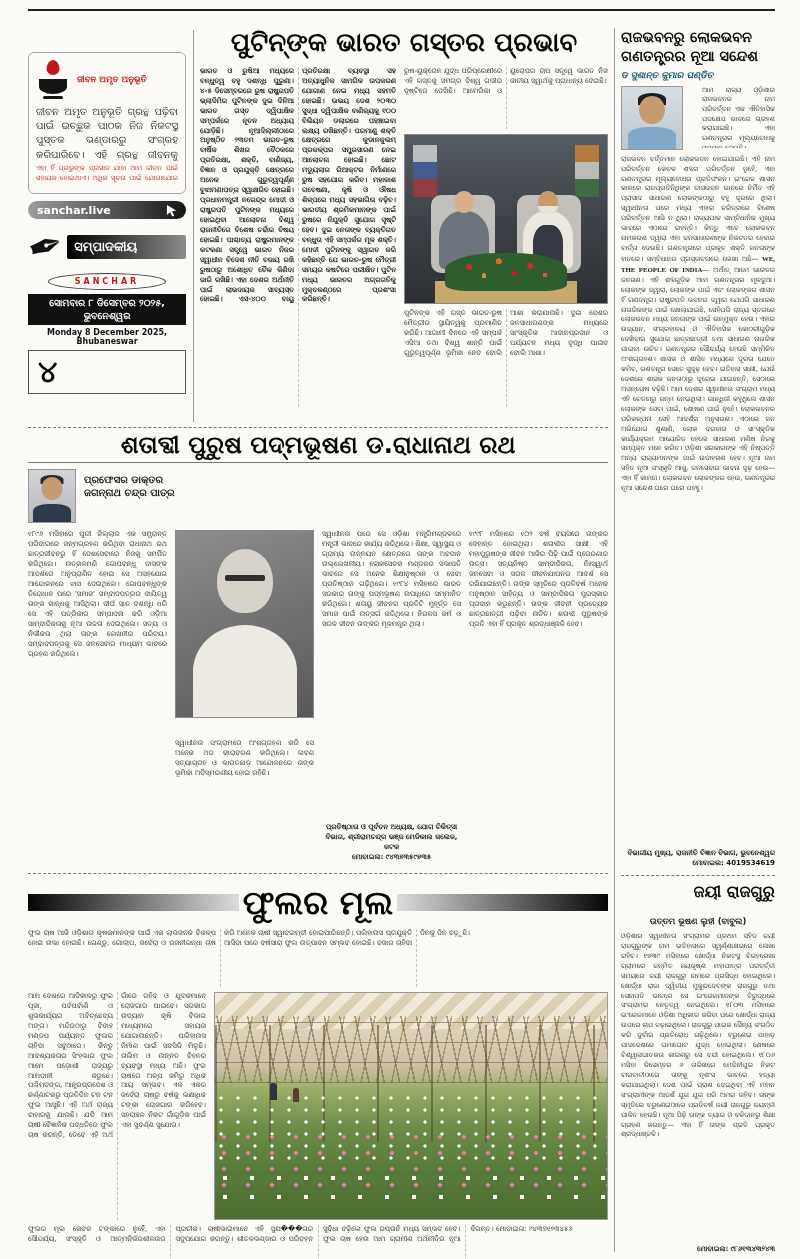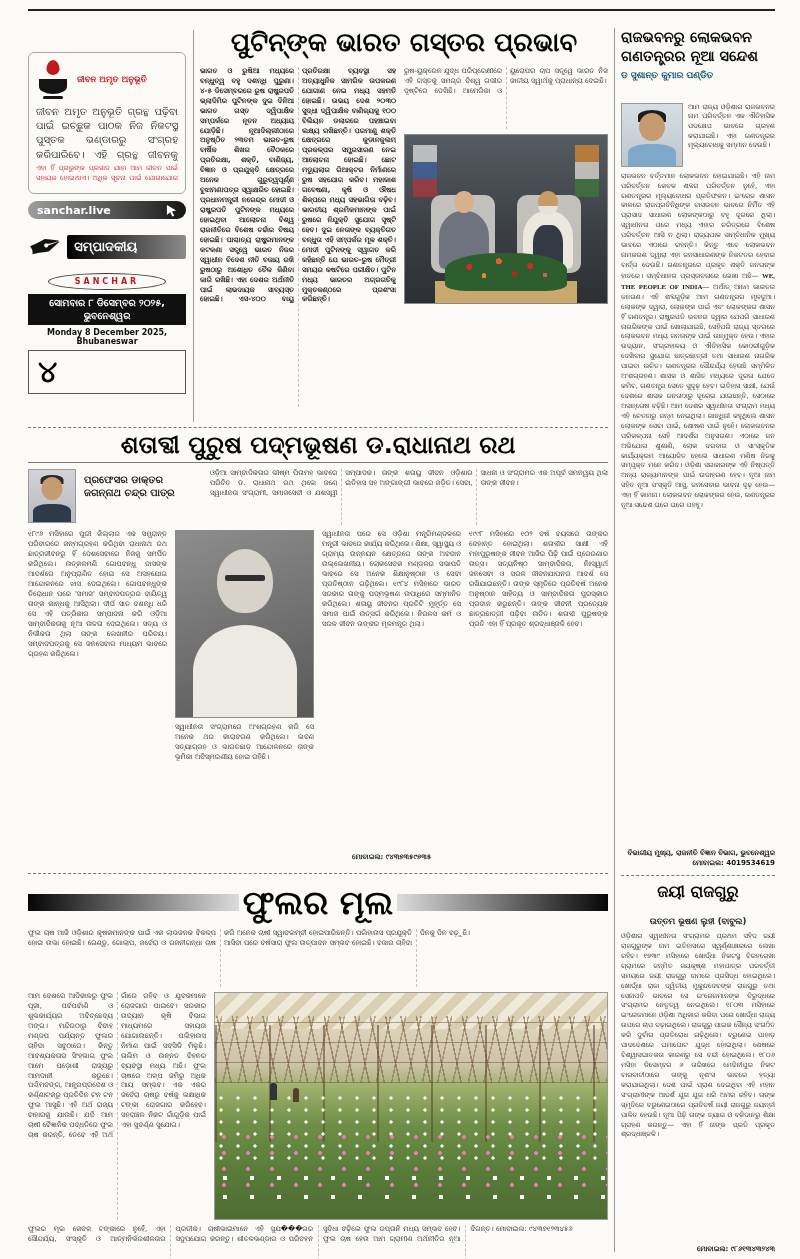--- a/index.html
+++ b/index.html
@@ -101,21 +101,21 @@
 
   
   .radha{position:absolute;left:28px;top:432px;width:580px;}
   .radha-h{margin:0;text-align:center;font-size:24px;font-weight:800;color:#050505;
            padding-bottom:4px;border-bottom:1px solid #777;line-height:1.1;}
   .radha-by{display:flex;gap:8px;align-items:flex-start;margin-top:6px;height:56px;}
   .radha-byline{font-size:10px;font-weight:bold;width:118px;padding-top:4px;line-height:1.3;}
   .radha-lead{flex:1;height:56px;}
   .radha-cols{display:flex;gap:8px;margin-top:5px;}
   .rc{width:139px;height:332px;overflow:hidden;flex:none;}
-  .rc2 .bt{height:142px;margin-top:5px;}
+  .rc2 .bt{height:142px;margin-top:21px;}
   .portrait{position:relative;width:137px;height:186px;border:1px solid #8a8a8a;overflow:hidden;
       background:linear-gradient(160deg,#8d8d8d,#585858);}
   .portrait i{position:absolute;display:block;}
   .portrait .hd{left:50%;transform:translateX(-50%);top:18px;width:56px;height:64px;background:#d8d3ca;border-radius:50% 50% 46% 46%;}
   .portrait .gl{left:50%;transform:translateX(-50%);top:44px;width:40px;height:6px;background:#2f2f2f;border-radius:2px;}
   .portrait .sh{left:50%;transform:translateX(-50%);bottom:0;width:104px;height:92px;background:#eceae3;border-radius:50% 50% 0 0;}
   .rc3{display:flex;flex-direction:column;}
   .rc3 .bt{flex:1;}
   .radha-foot{font-size:7px;font-weight:bold;text-align:center;line-height:1.4;color:#111;}
 
@@ -150,29 +150,29 @@
   .ghfw2{left:0;right:0;top:78%;height:20%;
       background-image:radial-gradient(circle 3.6px at 10px 9px,#fbfbf4 60%,transparent 62%);background-size:27px 19px;}
   .ghp1{left:14%;top:40%;width:7px;height:17px;background:#30343a;border-radius:3px 3px 0 0;}
   .ghp2{left:20%;top:42%;width:6px;height:14px;background:#5a3c30;border-radius:3px 3px 0 0;}
   .phul-bot{margin-top:5px;height:36px;}
 
   
   .rcol{position:absolute;left:621px;top:28px;width:154px;height:1226px;display:flex;flex-direction:column;}
   .raj{height:840px;display:flex;flex-direction:column;overflow:hidden;}
   .raj-h{margin:0;font-size:14.5px;font-weight:800;line-height:1.3;color:#050505;}
-  .raj-by{color:#14536e;font-size:9px;font-weight:bold;margin:4px 0 22px;}
-  .raj-prow{display:flex;gap:5px;height:64px;margin-bottom:5px;}
+  .raj-by{color:#14536e;font-size:9px;font-weight:bold;margin:4px 0 5px;font-style:italic;}
+  .raj-prow{display:flex;gap:19px;height:64px;margin-bottom:5px;}
   .raj-side{flex:1;font-size:6.8px;height:62px;}
   .raj-main{flex:1;overflow:hidden;font-size:6.8px;line-height:1.46;}
   .qen{font-weight:bold;font-family:"Liberation Serif","DejaVu Serif",serif;}
   .raj-foot{font-size:7px;font-weight:bold;text-align:right;line-height:1.45;color:#111;}
   .dj{border-top:1px dashed #777;margin:7px 0 6px;}
   .jay{flex:1;display:flex;flex-direction:column;overflow:hidden;}
-  .jay-h{margin:0;text-align:center;font-size:16px;font-weight:800;color:#050505;}
+  .jay-h{margin:0;text-align:right;font-size:16px;font-weight:800;color:#050505;}
   .jay-by{text-align:center;font-size:8.5px;font-weight:bold;margin:15px 0 5px;color:#222;}
   .jay-t{flex:1;font-size:6.8px;line-height:1.46;}
 </style>
 </head>
 <body>
 
 <div class="page">
   <div class="top-rule"></div>
   <div class="vline v1"></div>
   <div class="vline v2"></div>
@@ -232,47 +232,48 @@
           <i class="ppa chr"></i>
           <i class="ppa manl"></i>
           <i class="ppa headl"></i>
           <i class="ppa manr"></i>
           <i class="ppa vestr"></i>
           <i class="ppa headr"></i>
           <i class="ppa beard"></i>
           <i class="ppa ptable"></i>
           <i class="ppa pflowers"></i>
         </div>
+        <div class="bt cols2 putin-bot">ପୁଟିନଙ୍କ ଏହି ଗସ୍ତ ଭାରତ-ରୁଷ ମୈତ୍ରୀର ସ୍ଥାୟିତ୍ୱକୁ ପ୍ରମାଣିତ କରିଛି। ଆଗାମୀ ଦିନରେ ଏହି ସମ୍ପର୍କ ଏସିଆ ତଥା ବିଶ୍ୱ ଶାନ୍ତି ପାଇଁ ଗୁରୁତ୍ୱପୂର୍ଣ୍ଣ ଭୂମିକା ନେବ ବୋଲି ଆଶା କରାଯାଉଛି। ଦୁଇ ଦେଶର ଜନସାଧାରଣଙ୍କ ମଧ୍ୟରେ ସାଂସ୍କୃତିକ ଆଦାନପ୍ରଦାନ ଓ ପର୍ଯ୍ୟଟନ ମଧ୍ୟ ବୃଦ୍ଧି ପାଇବ ବୋଲି ଆଶା।</div>
       </div>
     </div>
   </div>
 
   <div class="radha">
     <h2 class="radha-h">ଶତାବ୍ଦୀ ପୁରୁଷ ପଦ୍ମଭୂଷଣ ଡ.ରାଧାନାଥ ରଥ</h2>
     <div class="radha-by">
       <div class="headshot hs-jagannath">
         <i class="hr"></i>
         <i class="hd"></i>
         <i class="tr"></i>
       </div>
       <div class="radha-byline">ପ୍ରଫେସର ଡାକ୍ତର ଜଗନ୍ନାଥ ଚନ୍ଦ୍ର ପାତ୍ର</div>
-      <div class="bt cols3 radha-lead">ଓଡ଼ିଆ ସାମ୍ବାଦିକତାର ଭୀଷ୍ମ ପିତାମହ ଭାବରେ ପରିଚିତ ଡ. ରାଧାନାଥ ରଥ ଥିଲେ ଜଣେ ସ୍ୱାଧୀନତା ସଂଗ୍ରାମୀ, ସମାଜସେବୀ ଓ ଯଶସ୍ୱୀ ସମ୍ପାଦକ। ତାଙ୍କ ଶତାୟୁ ଜୀବନ ଓଡ଼ିଶାର ଇତିହାସ ସହ ଅଙ୍ଗାଙ୍ଗୀ ଭାବରେ ଜଡ଼ିତ। ସେବା, ସାଧନା ଓ ସଂଗ୍ରାମର ଏକ ଅପୂର୍ବ ସମନ୍ୱୟ ଥିଲା ତାଙ୍କ ଜୀବନ।</div>
     </div>
     <div class="radha-cols">
       <div class="bt rc">୧୮୯୬ ମସିହାରେ ପୁରୀ ଜିଲ୍ଲାର ଏକ ସମ୍ଭ୍ରାନ୍ତ ପରିବାରରେ ଜନ୍ମଗ୍ରହଣ କରିଥିବା ରାଧାନାଥ ରଥ ଛାତ୍ରଜୀବନରୁ ହିଁ ଦେଶସେବାରେ ନିଜକୁ ସମର୍ପିତ କରିଥିଲେ। ଉତ୍କଳମଣି ଗୋପବନ୍ଧୁ ଦାସଙ୍କ ଆଦର୍ଶରେ ଅନୁପ୍ରାଣିତ ହୋଇ ସେ ଅସହଯୋଗ ଆନ୍ଦୋଳନରେ ଝାସ ଦେଇଥିଲେ। ଗୋପବନ୍ଧୁଙ୍କ ତିରୋଧାନ ପରେ 'ସମାଜ' ସମ୍ବାଦପତ୍ରର ଦାୟିତ୍ୱ ତାଙ୍କ କାନ୍ଧକୁ ଆସିଥିଲା। ଦୀର୍ଘ ସାତ ଦଶନ୍ଧି ଧରି ସେ ଏହି ପତ୍ରିକାର ସମ୍ପାଦନା କରି ଓଡ଼ିଆ ସାମ୍ବାଦିକତାକୁ ନୂଆ ଉଚ୍ଚତା ଦେଇଥିଲେ। ସତ୍ୟ ଓ ନିର୍ଭୀକତା ଥିଲା ତାଙ୍କ ଲେଖନୀର ପରିଚୟ। ସମ୍ବାଦପତ୍ରକୁ ସେ ଜନସେବାର ମାଧ୍ୟମ ଭାବରେ ଗ୍ରହଣ କରିଥିଲେ।</div>
       <div class="rc rc2">
         <div class="portrait">
           <i class="hd"></i>
           <i class="gl"></i>
           <i class="sh"></i>
         </div>
         <div class="bt">ସ୍ୱାଧୀନତା ସଂଗ୍ରାମରେ ଅଂଶଗ୍ରହଣ କରି ସେ ଅନେକ ଥର କାରାବରଣ କରିଥିଲେ। ଲବଣ ସତ୍ୟାଗ୍ରହ ଓ ଭାରତଛାଡ଼ ଆନ୍ଦୋଳନରେ ତାଙ୍କ ଭୂମିକା ଅବିସ୍ମରଣୀୟ ହୋଇ ରହିଛି।</div>
       </div>
       <div class="rc rc3">
         <div class="bt">ସ୍ୱାଧୀନତା ପରେ ସେ ଓଡ଼ିଶା ମନ୍ତ୍ରିମଣ୍ଡଳରେ ମନ୍ତ୍ରୀ ଭାବରେ କାର୍ଯ୍ୟ କରିଥିଲେ। ଶିକ୍ଷା, ସ୍ୱାସ୍ଥ୍ୟ ଓ ଗ୍ରାମ୍ୟ ଉନ୍ନୟନ କ୍ଷେତ୍ରରେ ତାଙ୍କ ଅବଦାନ ଉଲ୍ଲେଖନୀୟ। ଲୋକସେବକ ମଣ୍ଡଳର ସଭାପତି ଭାବରେ ସେ ଅନେକ ଶିକ୍ଷାନୁଷ୍ଠାନ ଓ ସେବା ପ୍ରତିଷ୍ଠାନ ଗଢ଼ିଥିଲେ। ୧୯୮୪ ମସିହାରେ ଭାରତ ସରକାର ତାଙ୍କୁ ପଦ୍ମଭୂଷଣ ଉପାଧିରେ ସମ୍ମାନିତ କରିଥିଲେ। ଶତାୟୁ ଜୀବନର ପ୍ରତିଟି ମୁହୂର୍ତ୍ତ ସେ ସମାଜ ପାଇଁ ଉତ୍ସର୍ଗ କରିଥିଲେ। ନିରଳସ କର୍ମ ଓ ସରଳ ଜୀବନ ତାଙ୍କର ମୂଳମନ୍ତ୍ର ଥିଲା।</div>
+        <div class="radha-foot">ପ୍ରତିଷ୍ଠାତା ଓ ପୂର୍ବତନ ଅଧ୍ୟକ୍ଷ, ଯୋଗ ଚିକିତ୍ସା ବିଭାଗ, ଶ୍ରୀରାମଚନ୍ଦ୍ର ଭଞ୍ଜ ମେଡିକାଲ କଲେଜ, କଟକ</div>
         <div class="radha-foot">ମୋବାଇଲ: ୯୪୩୭୩୫୯୭୩୫</div>
       </div>
       <div class="bt rc">୧୯୯୮ ମସିହାରେ ୧୦୨ ବର୍ଷ ବୟସରେ ତାଙ୍କର ଦେହାନ୍ତ ହୋଇଥିଲା। ଶତାବ୍ଦୀର ସାକ୍ଷୀ ଏହି ମହାପୁରୁଷଙ୍କ ଜୀବନ ଆଜିର ପିଢ଼ି ପାଇଁ ପ୍ରେରଣାର ଉତ୍ସ। ସତ୍ୟନିଷ୍ଠ ସାମ୍ବାଦିକତା, ନିଃସ୍ୱାର୍ଥ ଜନସେବା ଓ ସରଳ ଜୀବନଯାପନର ଆଦର୍ଶ ସେ ରଖିଯାଇଛନ୍ତି। ତାଙ୍କ ସ୍ମୃତିରେ ପ୍ରତିବର୍ଷ ଅନେକ ଅନୁଷ୍ଠାନ ସାହିତ୍ୟ ଓ ସାମ୍ବାଦିକତା ପୁରସ୍କାର ପ୍ରଦାନ କରୁଛନ୍ତି। ତାଙ୍କ ଜୀବନୀ ପ୍ରତ୍ୟେକ ଛାତ୍ରଛାତ୍ରୀ ପଢ଼ିବା ଉଚିତ। ଶତାବ୍ଦୀ ପୁରୁଷଙ୍କ ପ୍ରତି ଏହା ହିଁ ପ୍ରକୃତ ଶ୍ରଦ୍ଧାଞ୍ଜଳି ହେବ।</div>
     </div>
   </div>
 
   <div class="phul">
     <div class="phul-head">
       <i class="bar barL"></i>
       <h2>ଫୁଲର ମୂଲ</h2>

